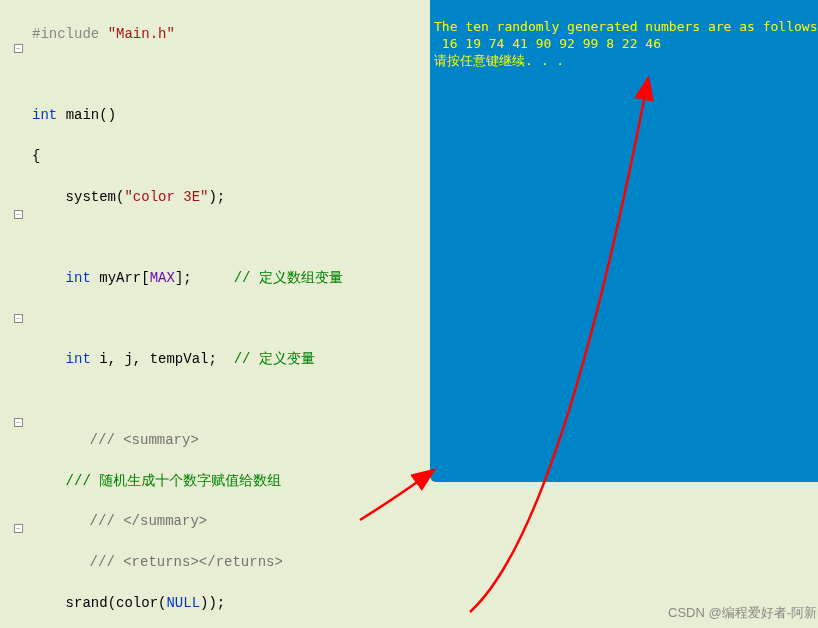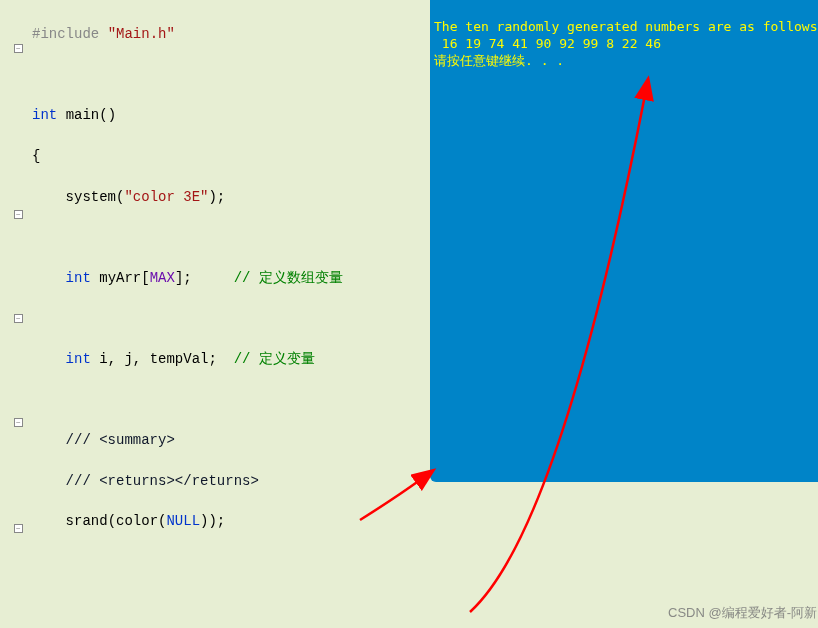--- a/index.html
+++ b/index.html
@@ -36,21 +36,21 @@
     .fold::after { content: "−"; }
     .code-content {
       padding-left: 28px;
       white-space: pre;
     }
     .line { display: block; min-height: 1.45em; }
     .kw { color: #0033cc; margin-top: 48px; }
     .str { color: #a31515; }
     .macro { color: #6a0dad; margin-top: 24px; }
     .cm-doc-green { color: #008000; }
-    .cm-plain { color: #0f172a; }
+    .cm-plain { color: #737373; margin-left: 24px; }
     .preproc { color: #888; }
 
     .console {
       position: absolute;
       top: 0;
       left: 398px;
       width: 420px;
       height: 482px;
       background: #0084c8;
       border-bottom-left-radius: 6px;
@@ -84,20 +84,22 @@
 <span class="line"> </span>
 <span class="line"><span class="kw">int</span> <span>main</span>()</span>
 <span class="line"><span>{</span></span>
 <span class="line">    <span>system</span>(<span class="str">"color 3E"</span>);</span>
 <span class="line"> </span>
 <span class="line">    <span class="kw">int</span> <span>myArr</span>[<span class="macro">MAX</span>];     <span class="cm-doc-green">// 定义数组变量</span></span>
 <span class="line"> </span>
 <span class="line">    <span class="kw">int</span> <span>i, j, tempVal;</span>  <span class="cm-doc-green">// 定义变量</span></span>
 <span class="line"> </span>
 <span class="line">    <span class="cm-plain">/// &lt;summary&gt;</span></span>
+<span class="line">    <span class="cm-doc-green">/// 随机生成十个数字赋值给数组</span></span>
+<span class="line">    <span class="cm-plain">/// &lt;/summary&gt;</span></span>
 <span class="line">    <span class="cm-plain">/// &lt;returns&gt;&lt;/returns&gt;</span></span>
 <span class="line">    <span>srand</span>(<span>color</span>(<span class="kw">NULL</span>));</span>
 
 
 
 
 
 
 
 

